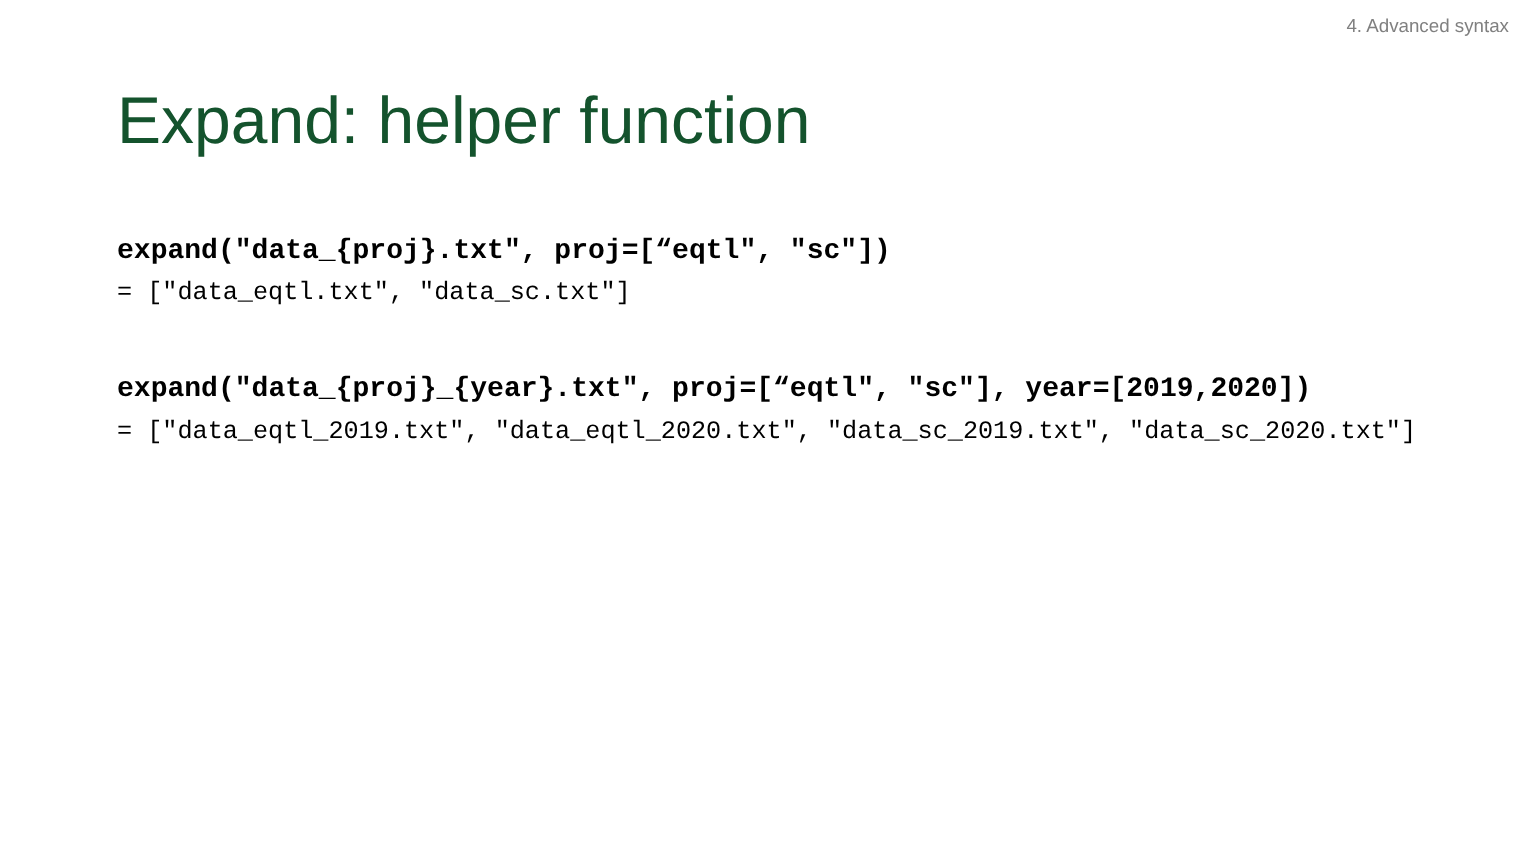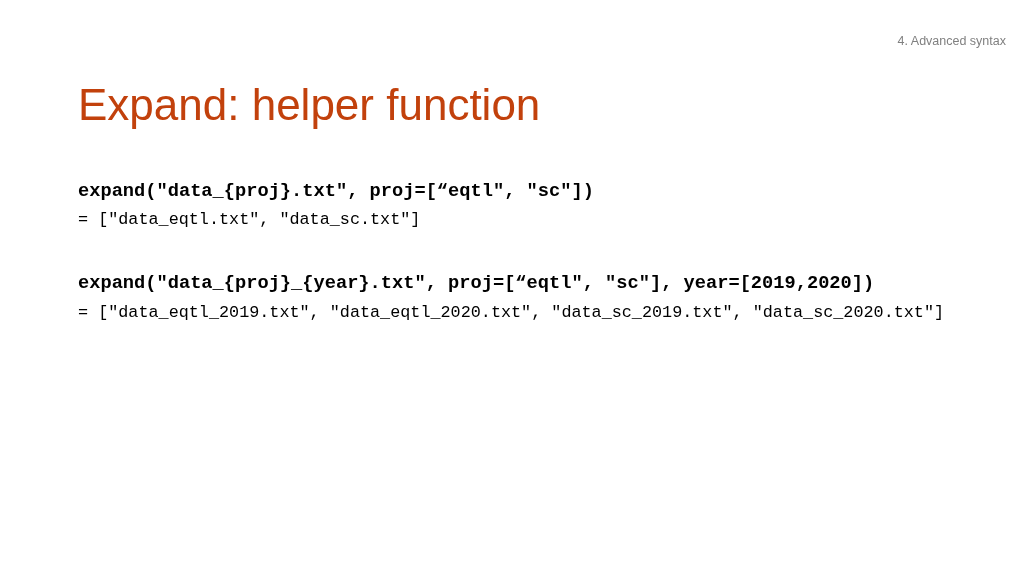--- a/index.html
+++ b/index.html
@@ -7,40 +7,39 @@
     padding: 0;
     background: #ffffff;
   }
   .slide {
     position: relative;
     width: 1024px;
     height: 436px;
     background: #ffffff;
     overflow: hidden;
     font-family: "Liberation Sans", sans-serif;
-    margin-top: 24px;
   }
   .section-header {
     position: absolute;
     top: 11px;
     right: 18px;
     font-size: 12.5px;
     line-height: 1.1;
     color: #808080;
     font-family: "Liberation Sans", sans-serif;
   }
   .slide-title {
     position: absolute;
     left: 78px;
     top: 56px;
     margin: 0;
     font-size: 44px;
     font-weight: 400;
     letter-spacing: 0px;
-    color: #c2410c;
+    color: #14532d;
     line-height: 1.15;
     font-family: "Liberation Sans", sans-serif;
     white-space: nowrap;
   }
   .code-line {
     position: absolute;
     left: 78px;
     margin: 0;
     color: #000000;
     font-family: "Liberation Mono", "DejaVu Sans Mono", monospace;

